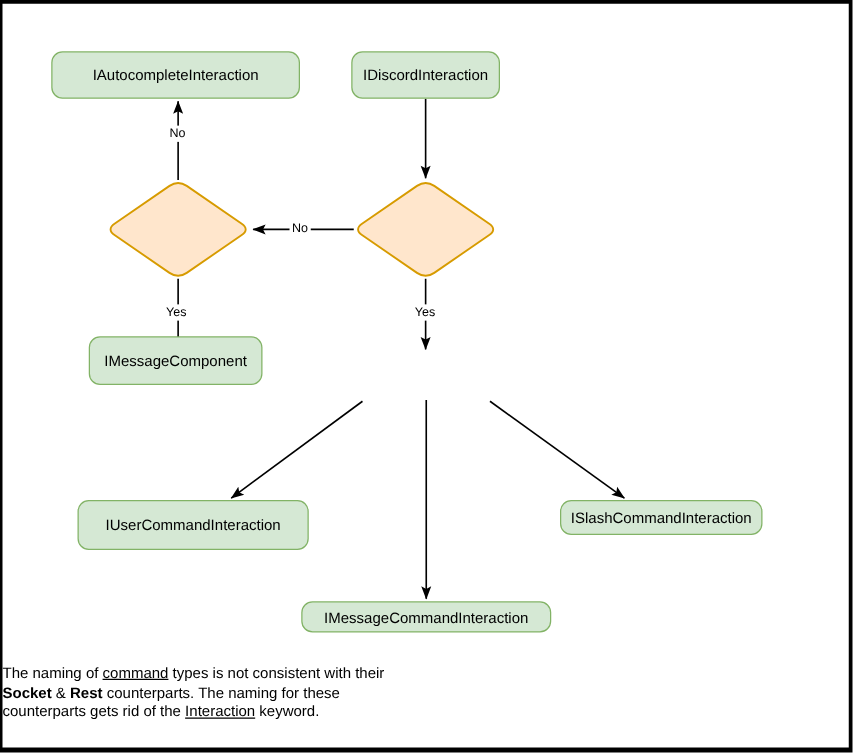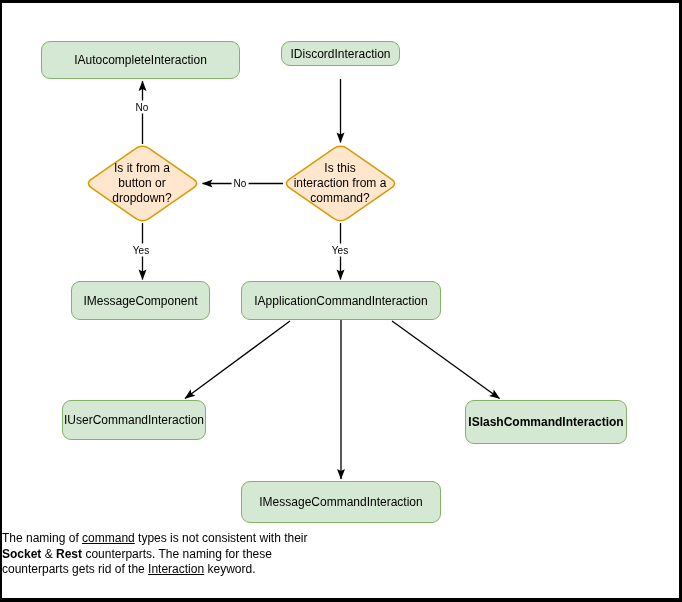--- a/index.html
+++ b/index.html
@@ -89,39 +89,32 @@
     <line class="connector" x1="281" y1="180.5" x2="200.5" y2="180.5" marker-end="url(#arrow)"></line>
     <line class="connector" x1="140.5" y1="220" x2="140.5" y2="276.5" marker-end="url(#arrow)"></line>
     <line class="connector" x1="338.5" y1="220" x2="338.5" y2="276.5" marker-end="url(#arrow)"></line>
     <line class="connector" x1="288" y1="318" x2="183" y2="395.5" marker-end="url(#arrow)"></line>
     <line class="connector" x1="339" y1="317" x2="339" y2="476" marker-end="url(#arrow)"></line>
     <line class="connector" x1="390" y1="318" x2="497.5" y2="395.5" marker-end="url(#arrow)"></line>
   </svg>
 
   <div class="node" style="left:39px; top:38px; width:199px; height:38px;">IAutocompleteInteraction</div>
 
-  <div class="node" style="left:279px; top:38px; width:119px; height:25px;">IDiscordInteraction</div>
+  <div class="node" style="left:279px; top:38px; width:119px; height:38px;">IDiscordInteraction</div>
 
-  <div class="node" style="left:69px; top:278px; width:139px; height:39px;">IMessageComponent</div>
+  <div class="node" style="left:69px; top:266px; width:139px; height:39px;">IMessageComponent</div>
 
-  <div class="node" style="left:239px; top:278px; width:200px; height:39px;">IApplicationCommandInteraction</div>
 
-  <div class="node" style="left:60px; top:397px; width:144px; height:40px;">IUserCommandInteraction</div>
+  <div class="node" style="left:60px; top:397px; width:185px; height:40px;">IUserCommandInteraction</div>
 
-  <div class="node" style="left:463px; top:397px; width:162px; height:44px;font-weight:bold;">ISlashCommandInteraction</div>
+  <div class="node" style="left:446px; top:397px; width:162px; height:28px;">ISlashCommandInteraction</div>
 
-  <div class="node" style="left:239px; top:478px; width:200px; height:42px;">IMessageCommandInteraction</div>
+  <div class="node" style="left:239px; top:478px; width:200px; height:25px;">IMessageCommandInteraction</div>
 
-  <div class="decision-text" style="left:80px; top:158px;">Is it from a
-button or
-dropdown?</div>
 
-  <div class="decision-text" style="left:278px; top:158px;">Is this
-interaction from a
-command?</div>
 
   <span class="edge-label" style="left:140px; top:104px;">No</span>
 
   <span class="edge-label" style="left:238px; top:180px;">No</span>
 
   <span class="edge-label" style="left:139px; top:247px;">Yes</span>
 
   <span class="edge-label" style="left:338px; top:247px;">Yes</span>
 
   <div class="note"><span>The naming of </span><span style="text-decoration: underline;">command</span><span> types is not consistent with their</span><br><span style="font-weight: bold;">Socket</span><span> &amp; </span><span style="font-weight: bold;">Rest</span><span> counterparts. The naming for these</span><br><span>counterparts gets rid of the </span><span style="text-decoration: underline;">Interaction</span><span> keyword.</span></div>

